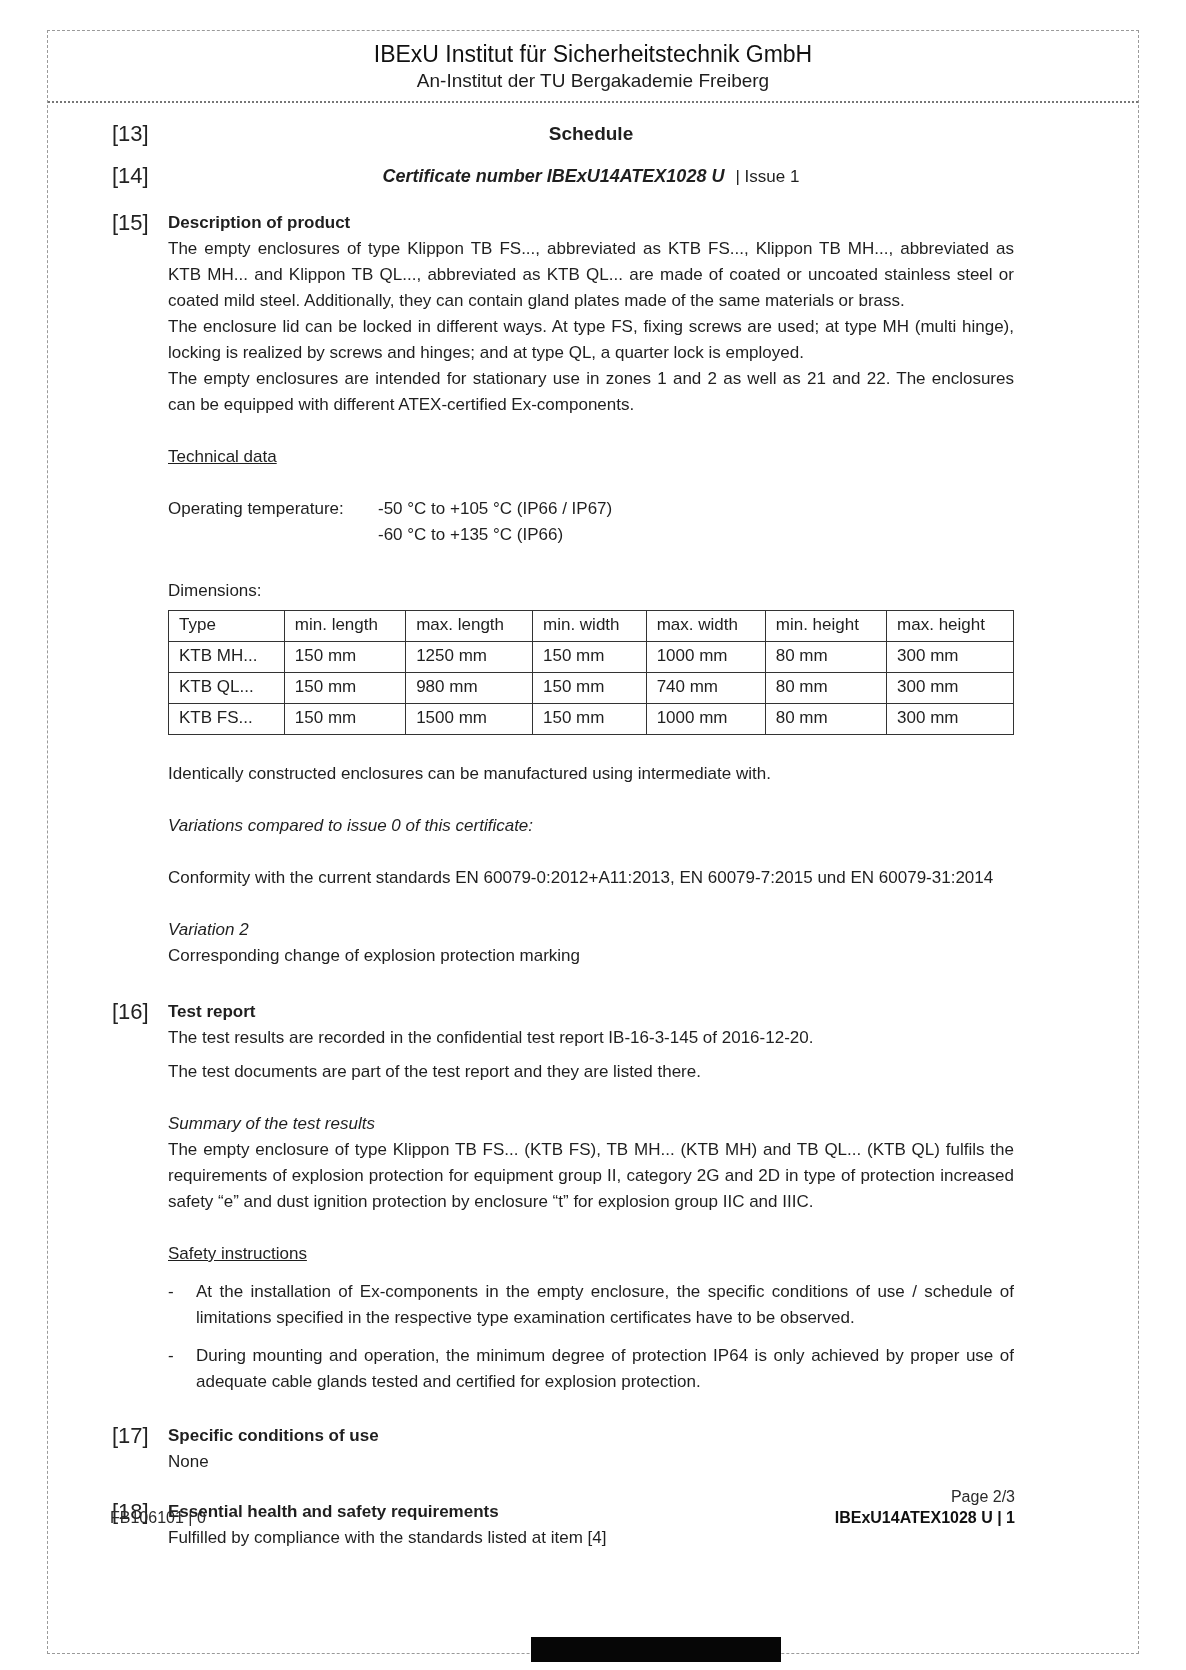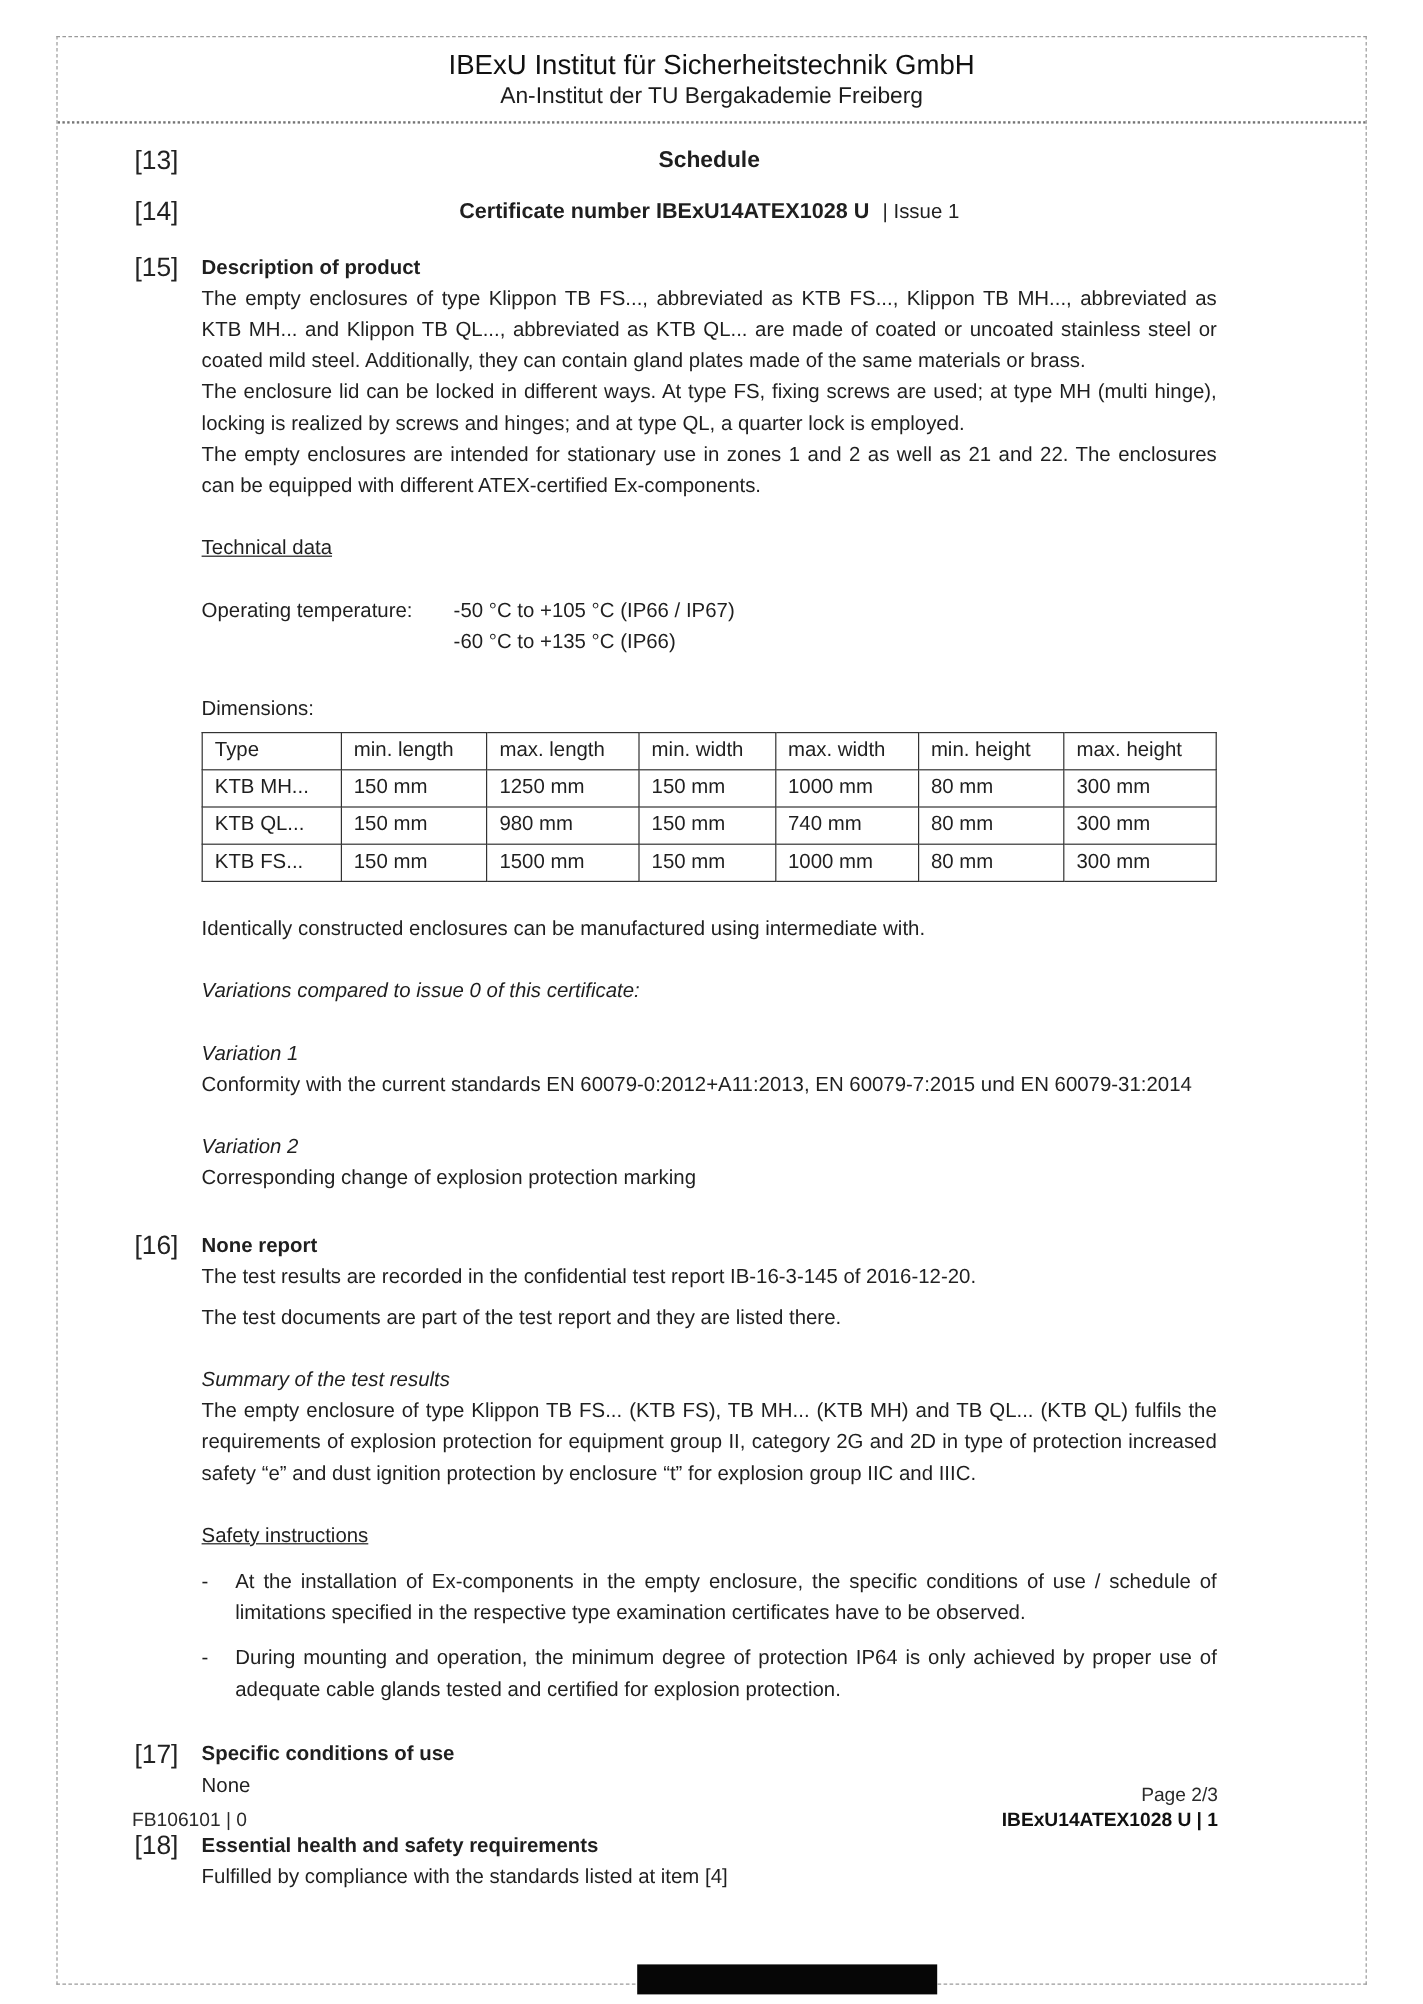--- a/index.html
+++ b/index.html
@@ -63,21 +63,21 @@
     text-align: center;
     font-weight: bold;
     font-size: 19px;
     line-height: 26px;
   }
   .cert-heading {
     text-align: center;
     font-size: 18px;
     line-height: 26px;
   }
-  .cert-heading .cert-main { font-weight: bold; }
+  .cert-heading .cert-main { font-weight: bold; font-style: italic; }
   .cert-heading .cert-issue { font-weight: normal; font-size: 17px; margin-left: 6px; }
   .sec-heading { font-weight: bold; font-size: 17px; line-height: 26px; }
   p { font-size: 17px; line-height: 26px; }
   .just { text-align: justify; }
   .italic { font-style: italic; }
   .underlined { text-decoration: underline; }
   .spaced { margin-top: 26px; }
   .spaced-sm { margin-top: 8px; }
   .spaced-lg { margin-top: 30px; }
   .sec-14 { margin-top: 16px; }
@@ -218,35 +218,34 @@
               <td>300 mm</td>
             </tr>
           </tbody>
         </table>
 
         <p class="spaced">Identically constructed enclosures can be manufactured using intermediate with.</p>
 
         <p class="italic spaced">Variations compared to issue 0 of this certificate:</p>
 
         <div class="spaced">
-          <div class="italic">Variation 1</div>
           <p class="just">Conformity with the current standards EN 60079-0:2012+A11:2013, EN 60079-7:2015 und EN 60079-31:2014</p>
         </div>
 
         <div class="spaced">
           <div class="italic">Variation 2</div>
           <p class="just">Corresponding change of explosion protection marking</p>
         </div>
       </div>
     </section>
 
     <section class="section sec-16">
       <div class="margin-num">[16]</div>
       <div class="sec-content">
-        <div class="sec-heading">None report</div>
+        <div class="sec-heading">Test report</div>
         <p class="just">The test results are recorded in the confidential test report IB-16-3-145 of 2016-12-20.</p>
         <p class="just spaced-sm">The test documents are part of the test report and they are listed there.</p>
 
         <div class="spaced">
           <div class="italic">Summary of the test results</div>
           <p class="just">The empty enclosure of type Klippon TB FS... (KTB FS), TB MH... (KTB MH) and TB QL... (KTB QL) fulfils the requirements of explosion protection for equipment group II, category 2G and 2D in type of protection increased safety “e” and dust ignition protection by enclosure “t” for explosion group IIC and IIIC.</p>
         </div>
 
         <div class="underlined spaced">Safety instructions</div>
 

